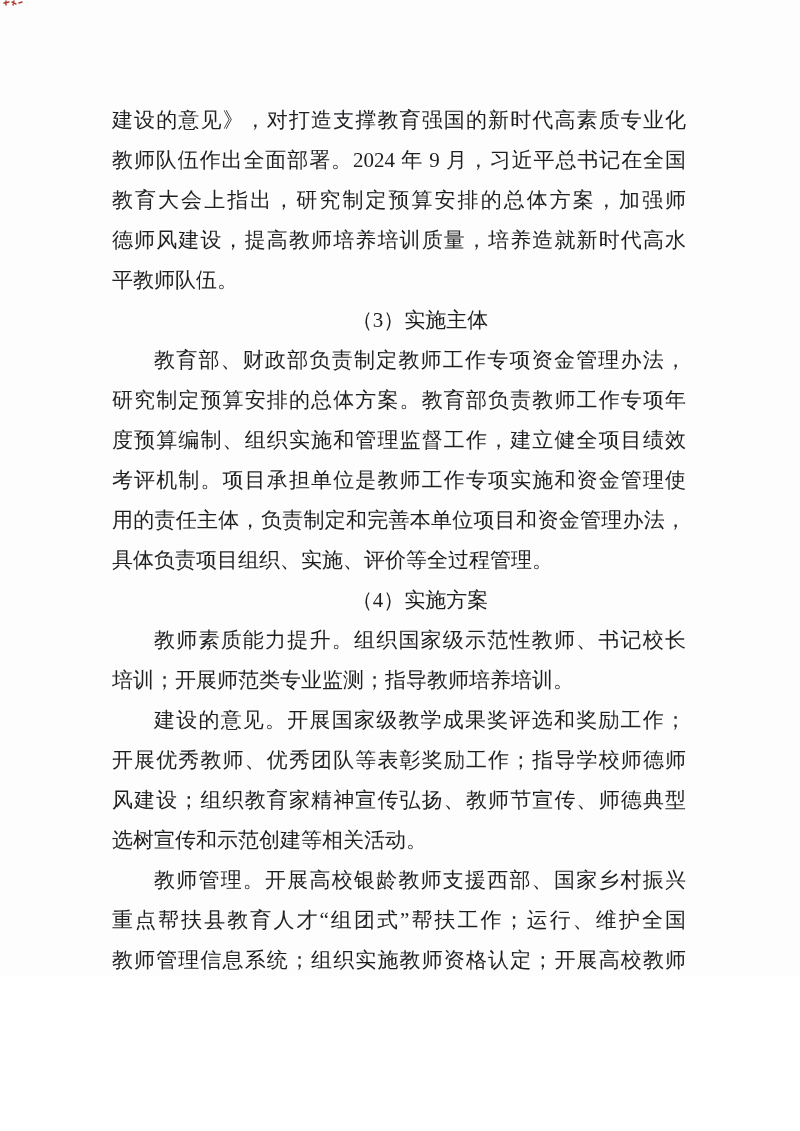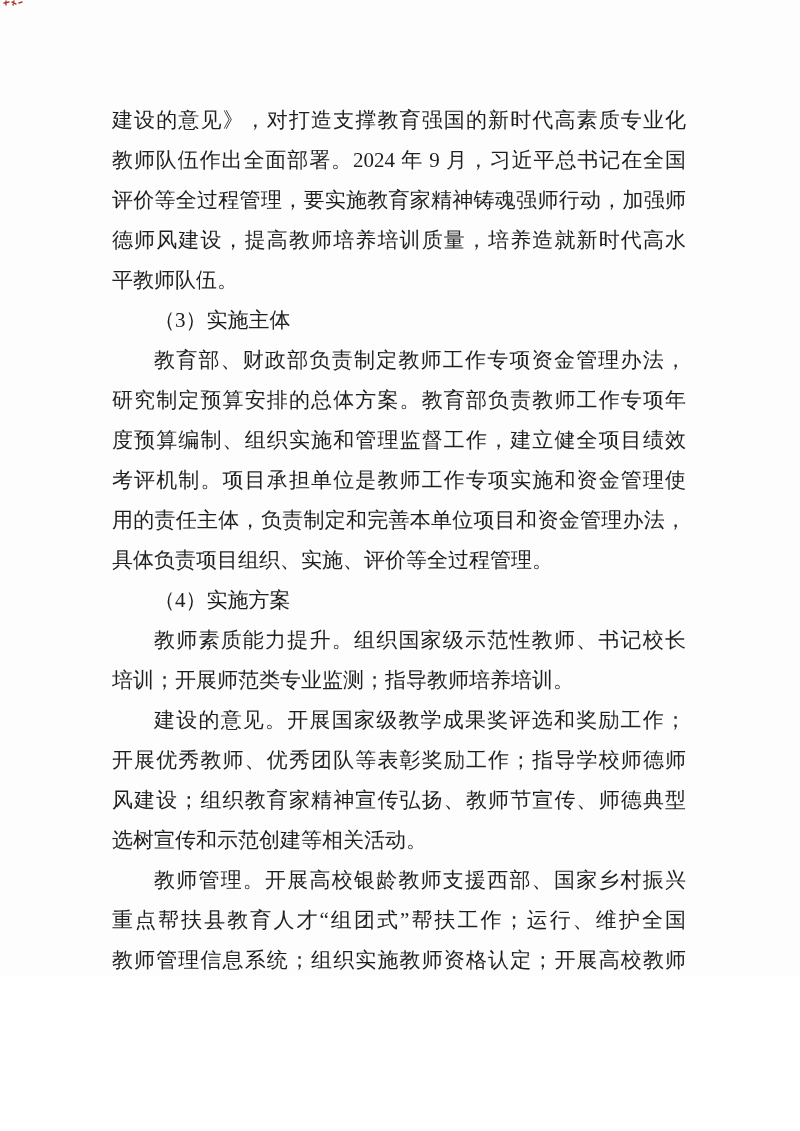--- a/index.html
+++ b/index.html
@@ -46,21 +46,21 @@
   
   .ind-full {
     text-indent: 2em;
     text-align: justify;
     text-align-last: justify;
     text-justify: inter-character;
   }
   
   .head {
     text-indent: 2em;
-    text-align: left;
+    text-align: center;
   }
   
   .end {
     text-align: left;
   }
   .footer {
     position: absolute;
     left: 0;
     top: 1040px;
     width: 800px;
@@ -79,21 +79,21 @@
     <g fill="none" stroke-width="1.4" stroke-linecap="round" stroke="#b03a30">
       <path d="M2 3 L7 2 M4 1 L4 5"></path>
       <path d="M10 2 L14 4 M12 1 L11 5"></path>
       <path d="M17 3 L20 2"></path>
     </g>
   </svg>
 
   <div class="content">
     <div class="line full">建设的意见》，对打造支撑教育强国的新时代高素质专业化</div>
     <div class="line full">教师队伍作出全面部署。2024 年 9 月，习近平总书记在全国</div>
-    <div class="line full">评价等全过程管理，要实施教育家精神铸魂强师行动，加强师</div>
+    <div class="line full">教育大会上指出，研究制定预算安排的总体方案，加强师</div>
     <div class="line full">德师风建设，提高教师培养培训质量，培养造就新时代高水</div>
     <div class="line end">平教师队伍。</div>
     <div class="line head">（3）实施主体</div>
     <div class="line ind-full">教育部、财政部负责制定教师工作专项资金管理办法，</div>
     <div class="line full">研究制定预算安排的总体方案。教育部负责教师工作专项年</div>
     <div class="line full">度预算编制、组织实施和管理监督工作，建立健全项目绩效</div>
     <div class="line full">考评机制。项目承担单位是教师工作专项实施和资金管理使</div>
     <div class="line full">用的责任主体，负责制定和完善本单位项目和资金管理办法，</div>
     <div class="line end">具体负责项目组织、实施、评价等全过程管理。</div>
     <div class="line head">（4）实施方案</div>

